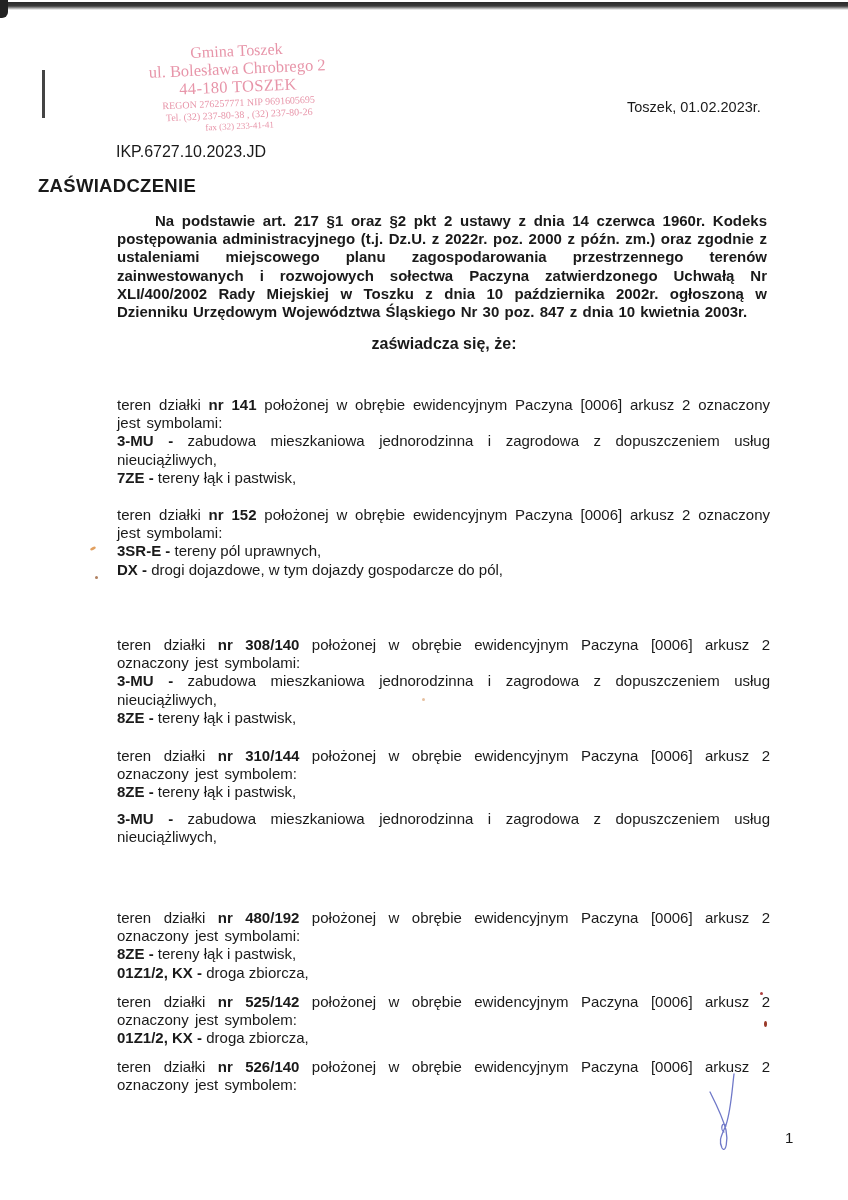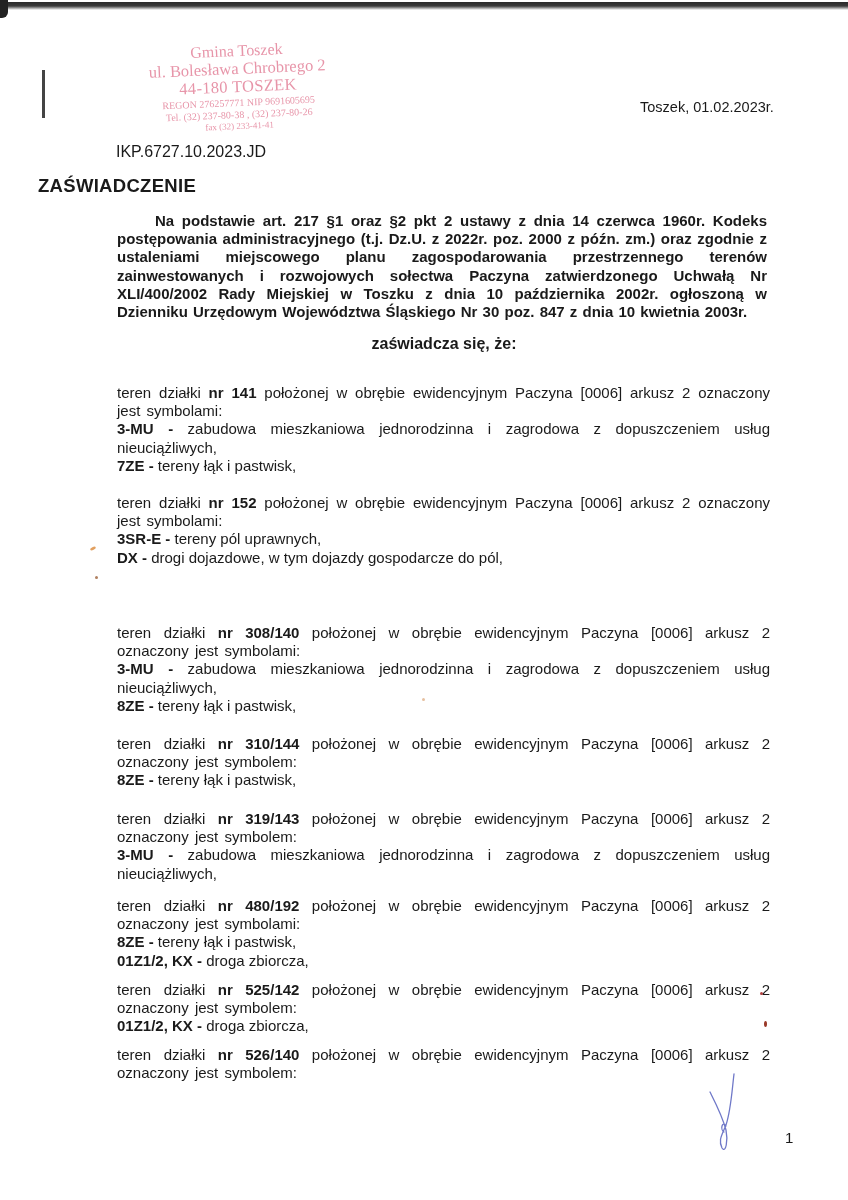--- a/index.html
+++ b/index.html
@@ -21,31 +21,31 @@
     position: absolute; left: 128px; top: 42px; width: 220px;
     font-family: "Liberation Serif", serif; color: #e58aa0;
     text-align: center; transform: rotate(-2.5deg); opacity: 0.9;
   }
   .stamp .l1 { font-size: 16px; line-height: 18px; }
   .stamp .l2 { font-size: 16.5px; line-height: 18px; }
   .stamp .l3 { font-size: 16.5px; line-height: 18px; letter-spacing: 0.3px; }
   .stamp .l4 { font-size: 10px; line-height: 12px; margin-top: 1px; }
   .stamp .l5 { font-size: 10px; line-height: 12px; }
   .stamp .l6 { font-size: 9px; line-height: 11px; }
-  .date { position: absolute; left: 640px; top: 99px; font-size: 14.5px; text-align: center; }
+  .date { position: absolute; left: 627px; top: 99px; font-size: 14.5px; text-align: center; }
   .ref { position: absolute; left: 116px; top: 143px; font-size: 16px; text-align: right; }
   .title { position: absolute; left: 0; width: 768px; top: 175px; text-align: left; font-size: 18.5px; font-weight: bold; letter-spacing: 0.3px; padding-left: 38px; box-sizing: border-box; }
   .body-text {
     position: absolute; left: 117px; width: 650px; font-size: 15px; line-height: 18.2px;
     text-align: justify; text-align-last: left; font-weight: bold;
   }
   .intro { top: 212px; text-indent: 38px; word-spacing: 1px; }
   .certifies { position: absolute; left: 0; width: 848px; top: 335px; text-align: center; font-size: 16px; font-weight: bold; padding-left: 40px; box-sizing: border-box; }
   .parcel { position: absolute; left: 117px; width: 653px; font-size: 15px; line-height: 18.2px; }
-  .parcel .head { text-align: justify; text-align-last: left; word-spacing: 2px; }
+  .parcel .head { text-align: justify; text-align-last: left; word-spacing: 2px; margin-top: 12px; }
   .parcel b { font-weight: bold; }
   .sym-line { text-align: justify; text-align-last: left; }
   .page-num { position: absolute; left: 785px; top: 1129px; font-size: 15px; }
   .signature { position: absolute; left: 700px; top: 1070px; }
   .speck { position: absolute; border-radius: 50%; }
 </style>
 </head>
 <body>
 
 <div class="top-edge"></div>
@@ -85,21 +85,20 @@
   <div class="sym-line"><b>3-MU -</b><span> zabudowa mieszkaniowa jednorodzinna i zagrodowa z dopuszczeniem usług nieuciążliwych,</span></div>
   <div class="sym-line"><b>8ZE -</b><span> tereny łąk i pastwisk,</span></div>
 </div>
 
 <div class="parcel" style="top:735px">
   <div class="head"><span>teren działki </span><b>nr 310/144</b><span> położonej w obrębie ewidencyjnym Paczyna [0006] arkusz 2 oznaczony jest symbolem:</span></div>
   <div class="sym-line"><b>8ZE -</b><span> tereny łąk i pastwisk,</span></div>
 </div>
 
 <div class="parcel" style="top:810px">
-  <div class="head"><span>teren działki </span><b>nr 319/143</b><span> położonej w obrębie ewidencyjnym Paczyna [0006] arkusz 2 oznaczony jest symbolem:</span></div>
   <div class="sym-line"><b>3-MU -</b><span> zabudowa mieszkaniowa jednorodzinna i zagrodowa z dopuszczeniem usług nieuciążliwych,</span></div>
 </div>
 
 <div class="parcel" style="top:897px">
   <div class="head"><span>teren działki </span><b>nr 480/192</b><span> położonej w obrębie ewidencyjnym Paczyna [0006] arkusz 2 oznaczony jest symbolami:</span></div>
   <div class="sym-line"><b>8ZE -</b><span> tereny łąk i pastwisk,</span></div>
   <div class="sym-line"><b>01Z1/2, KX -</b><span> droga zbiorcza,</span></div>
 </div>
 
 <div class="parcel" style="top:981px">

